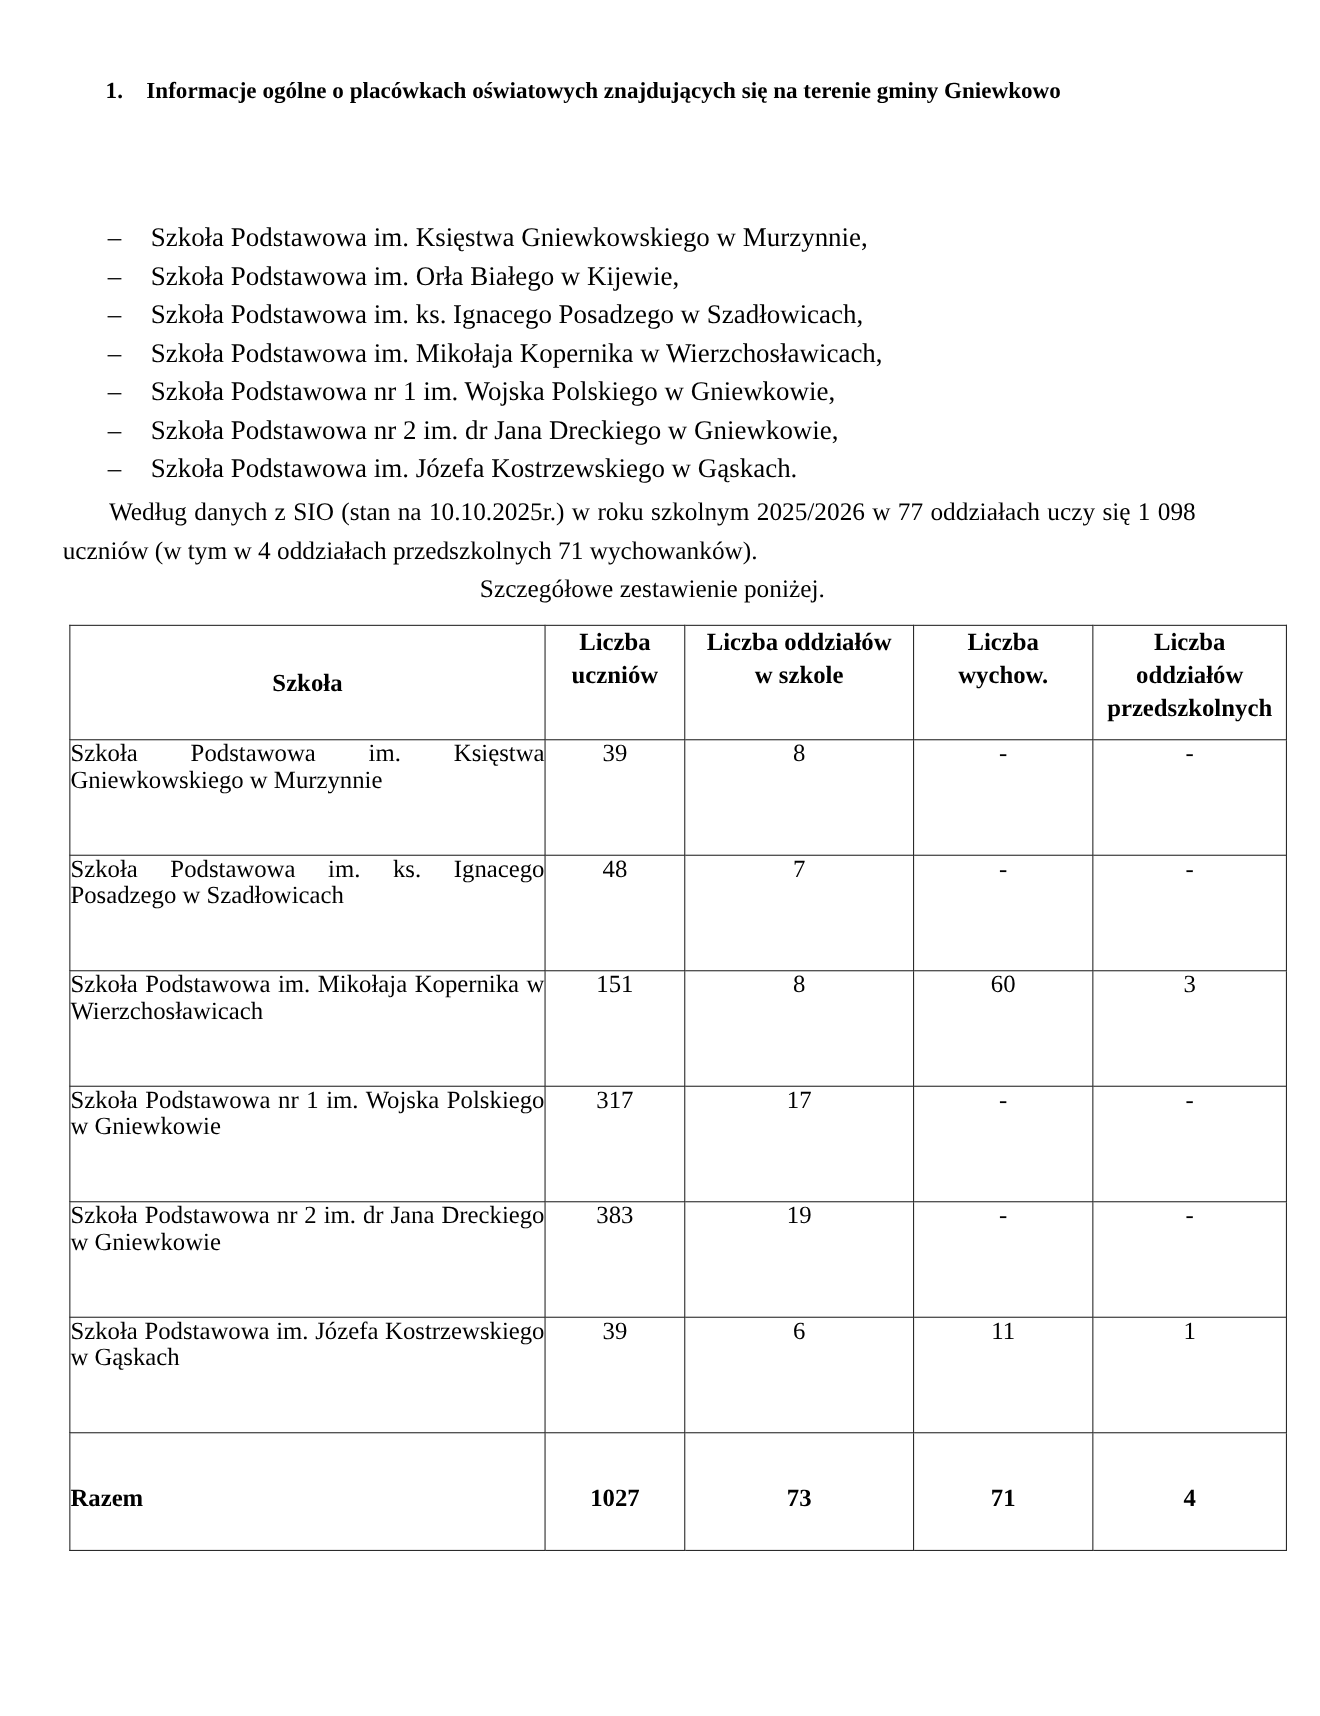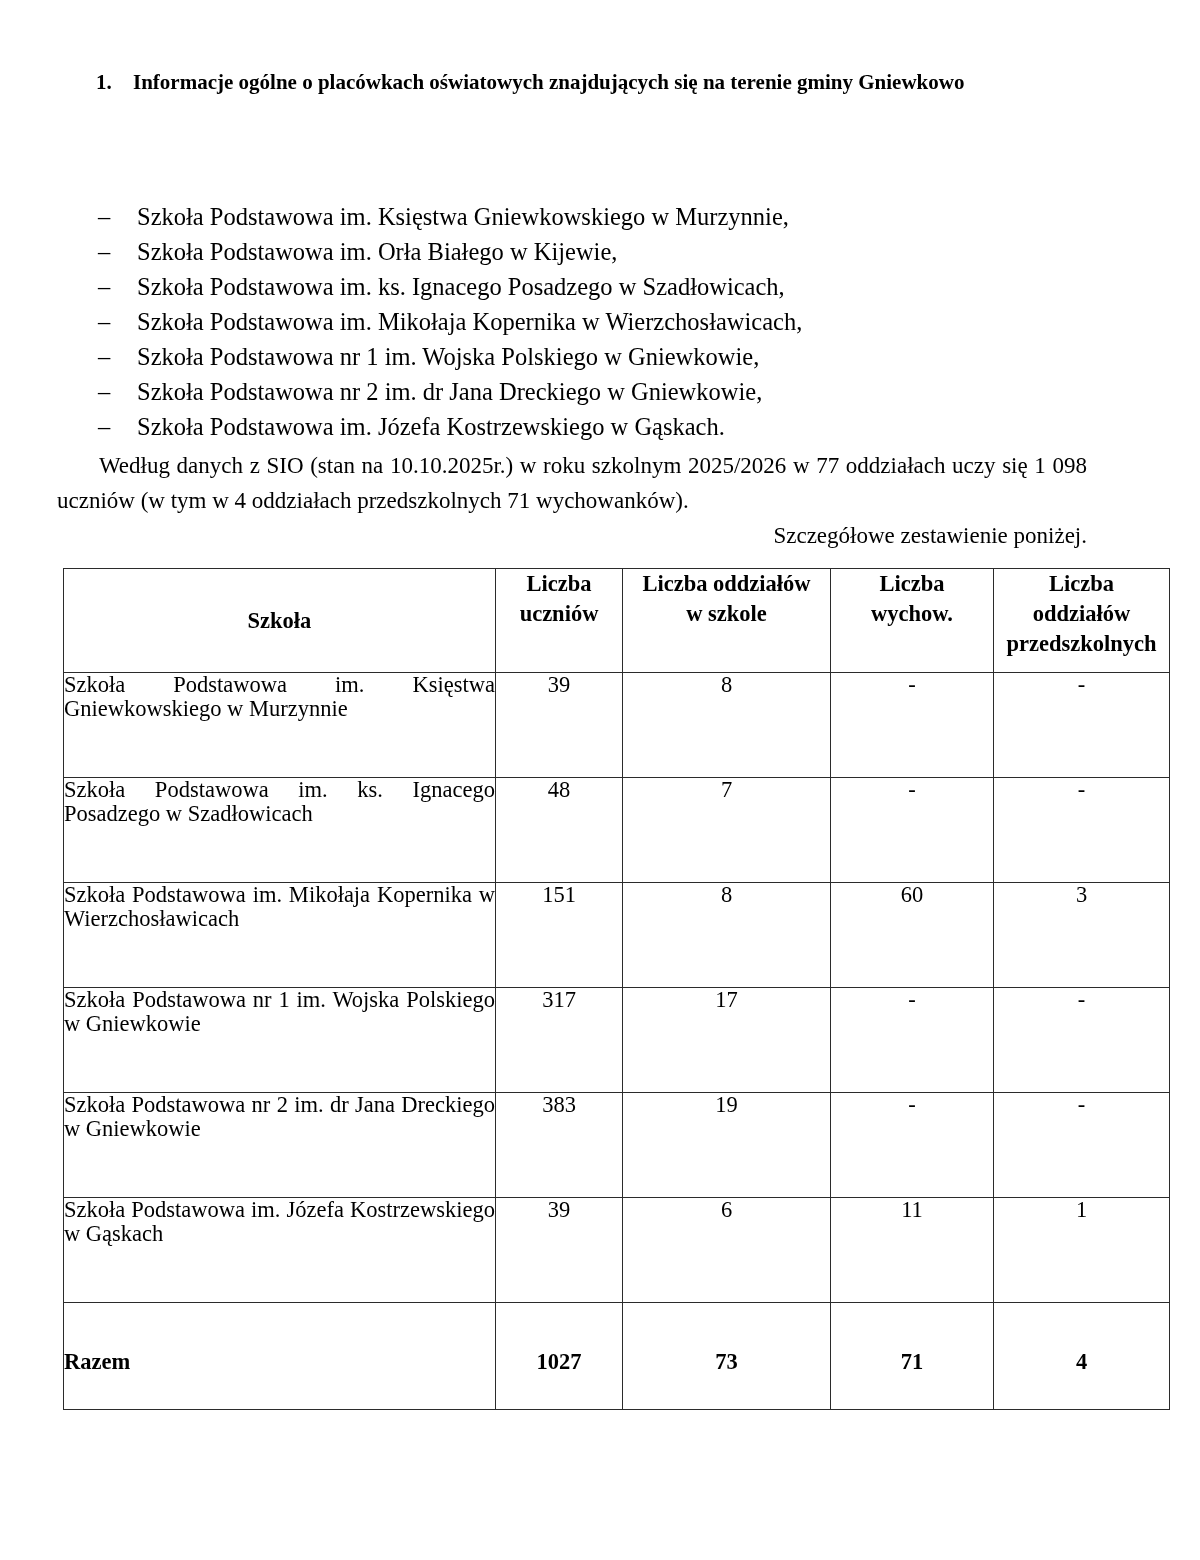--- a/index.html
+++ b/index.html
@@ -60,21 +60,21 @@
   .para {
     position: absolute;
     left: 57px;
     top: 448px;
     width: 1030px;
     font-size: 23px;
     line-height: 35px;
     text-align: justify;
     text-indent: 42px;
   }
-  .para .lastline { text-align: right; }
+  .para .lastline { text-align: center; }
 
   
   .tbl-wrap {
     position: absolute;
     left: 63px;
     top: 568px;
     width: 1106px;
   }
   table.sio {
     border-collapse: collapse;

